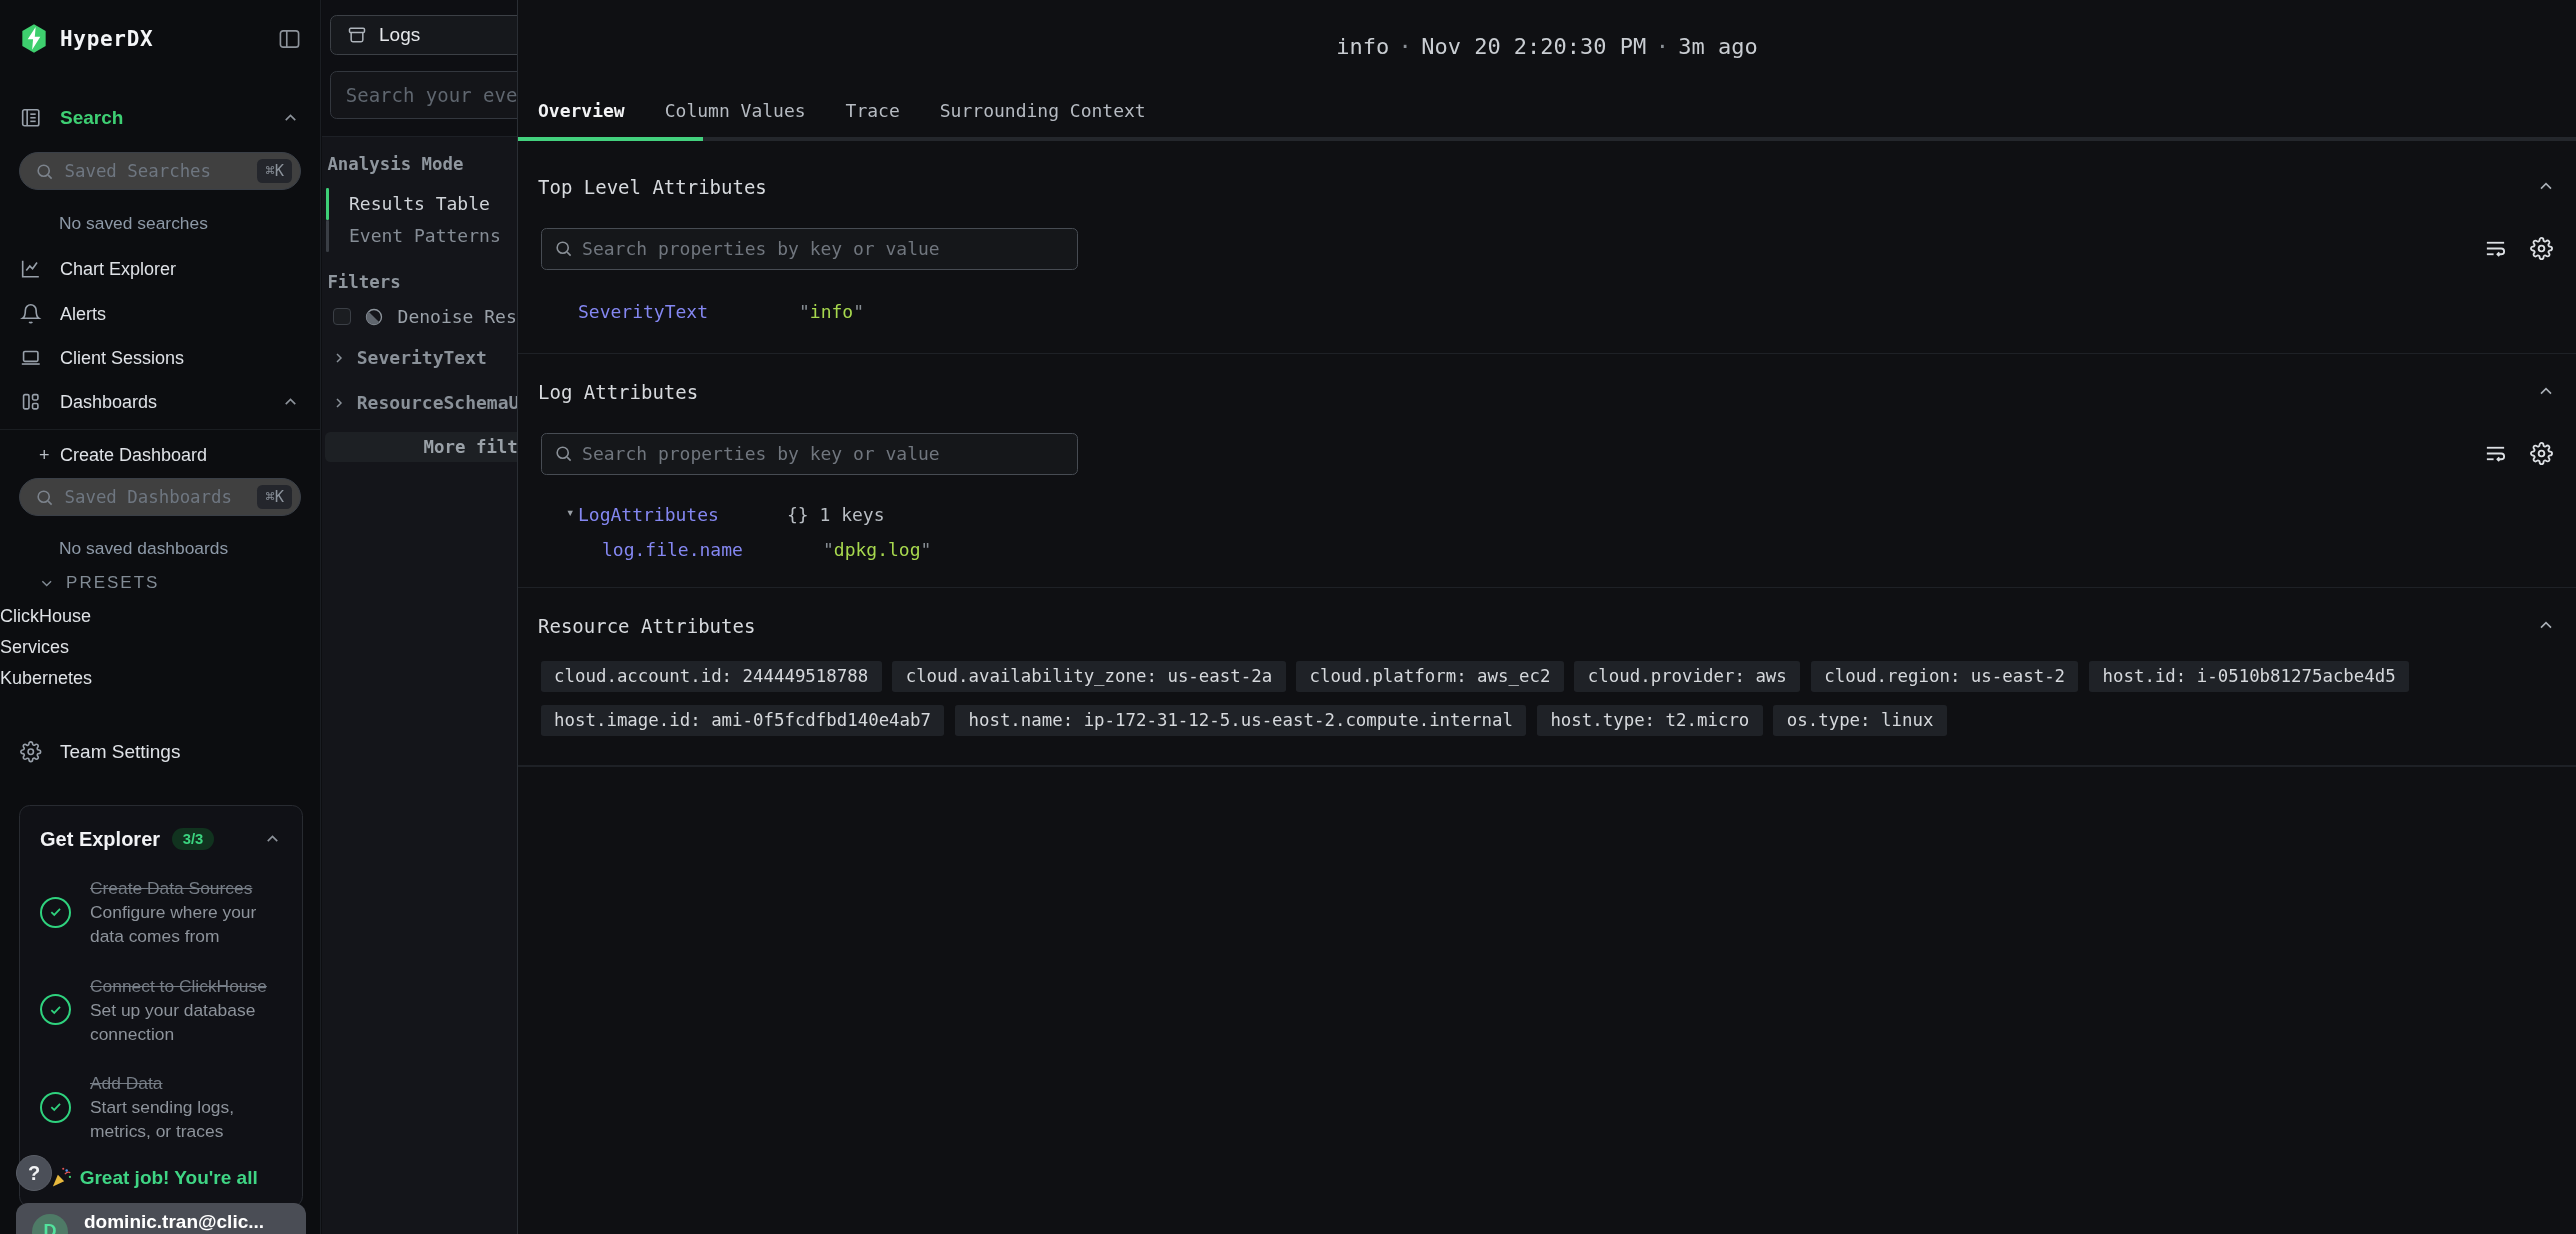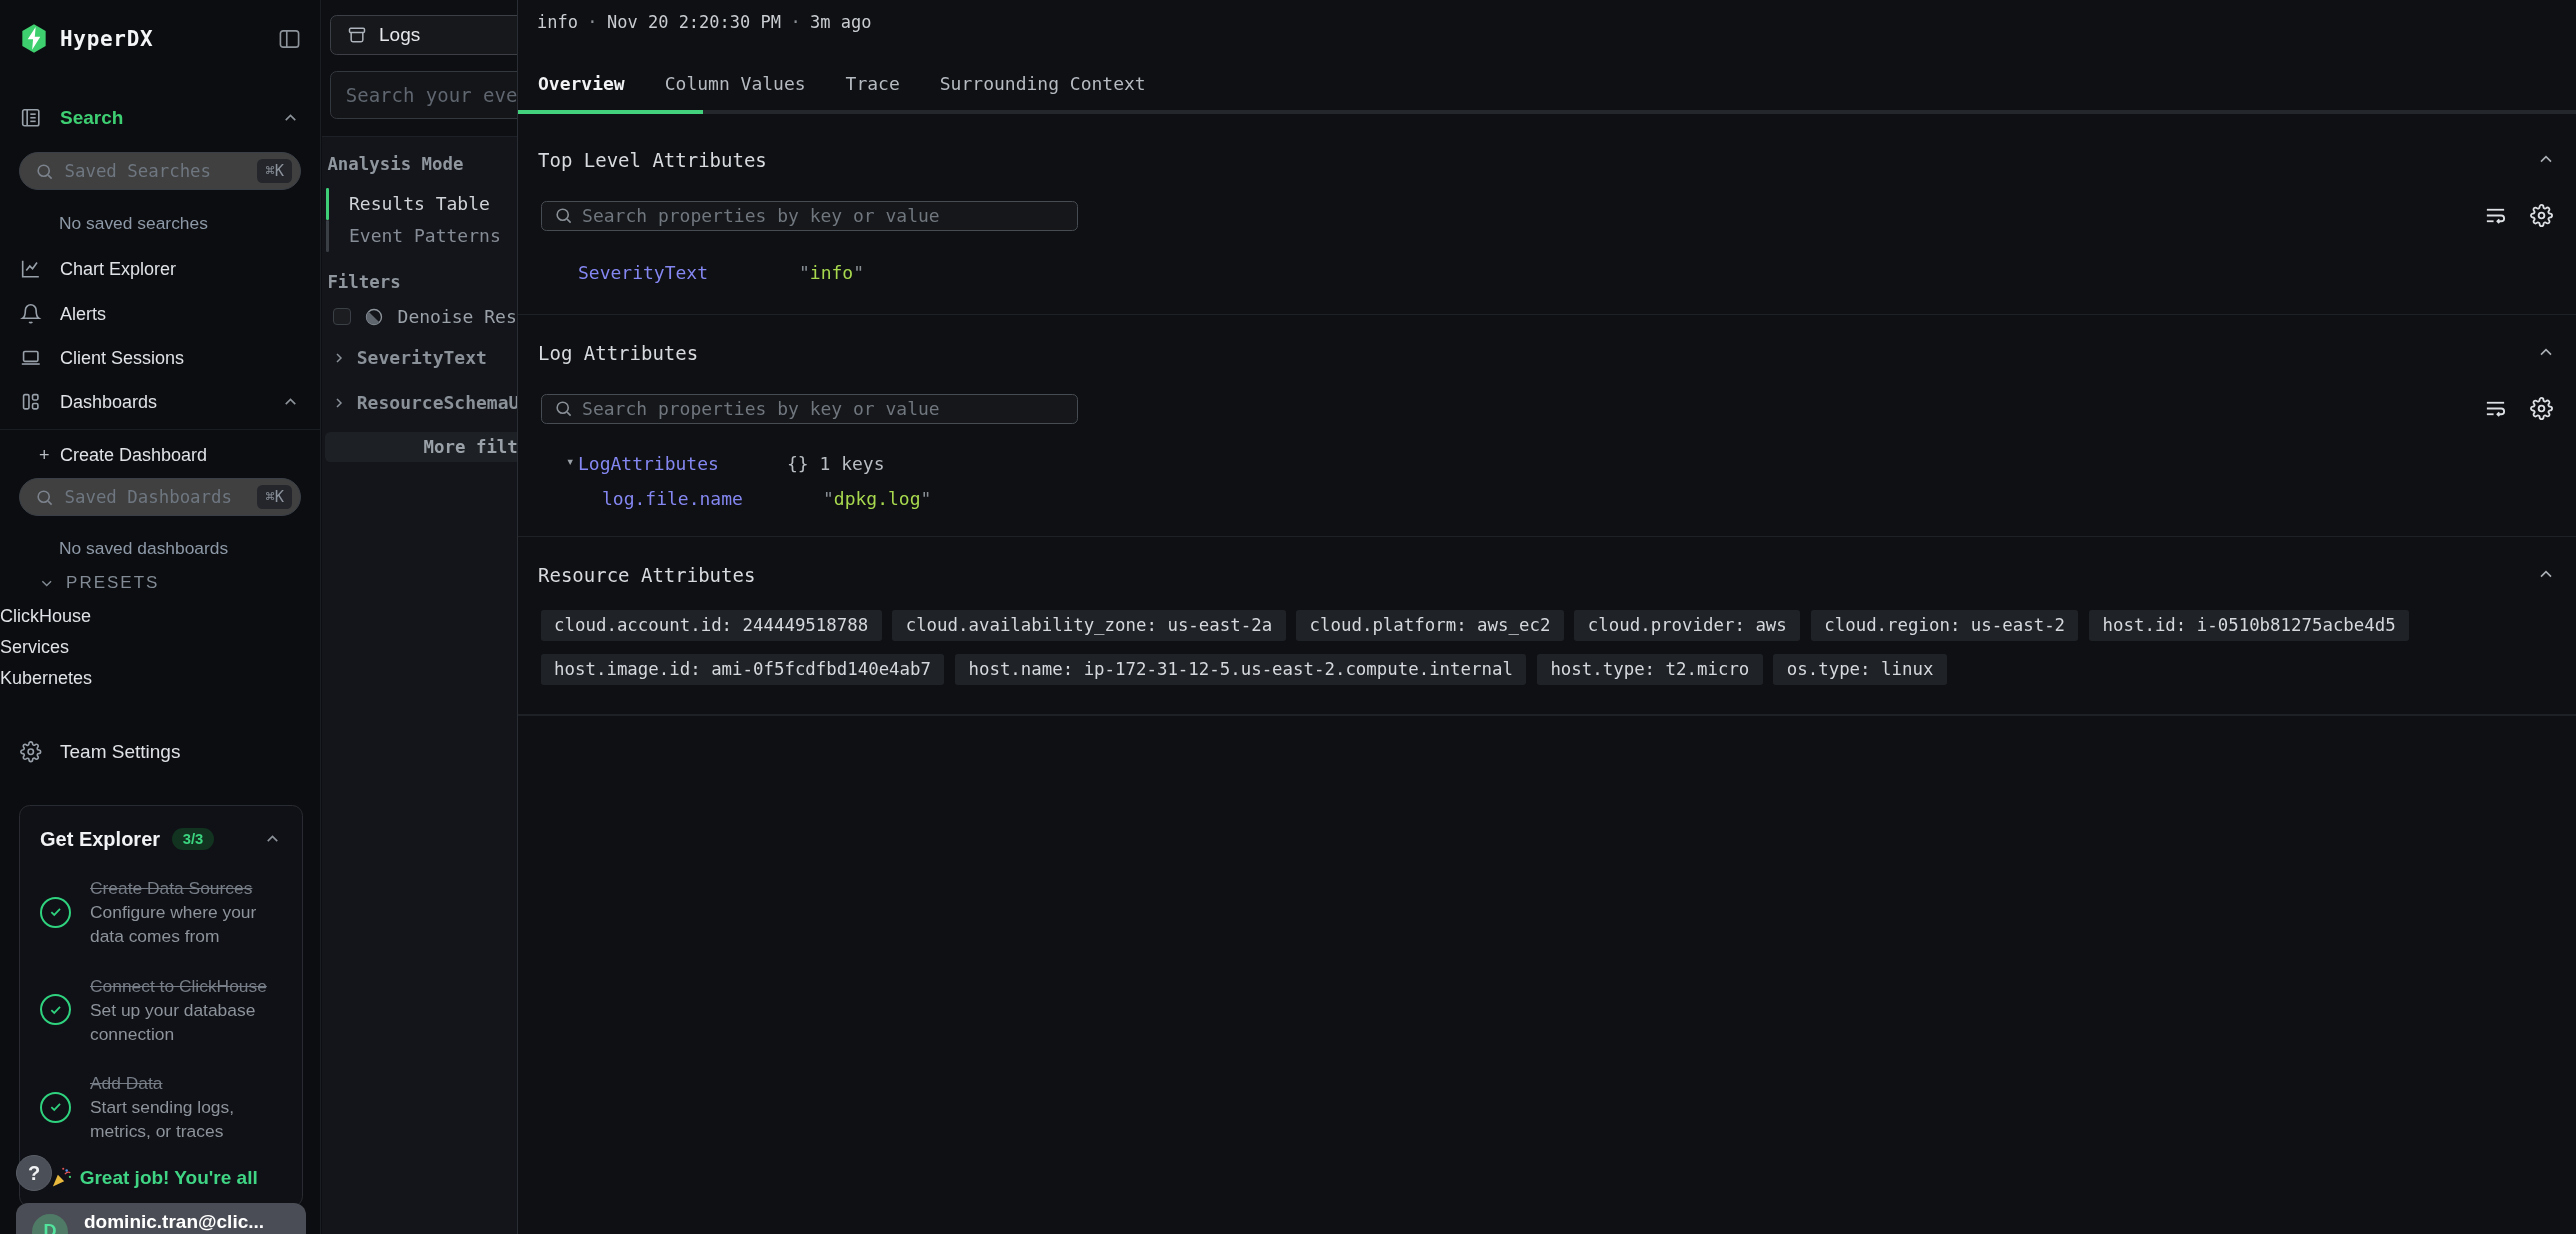--- a/index.html
+++ b/index.html
@@ -79,38 +79,38 @@
   .mode-item { font-size:18px; cursor:pointer; }
   .rail { width:3.4px; border-radius:1.3px; }
   .chk { width:17.4px; height:17.4px; border:1.3px solid #3b3f46; background:#1b1d21; border-radius:4px; cursor:pointer; }
   .fgroup { display:flex; align-items:center; gap:9.4px; color:#8a9199; font-weight:bold; font-size:18px; cursor:pointer; }
   .more-btn { background:#1d2024; border-radius:5.4px; height:29.5px; display:flex; align-items:center;
               justify-content:center; color:#9aa1a8; font-weight:bold; font-size:17.4px; cursor:pointer; }
 
   
   .drawer { position:absolute; top:0; left:517px; right:0; bottom:0; background:#0f1013;
             border-left:1.3px solid #2a2e34; overflow:hidden; font-family:"DejaVu Sans Mono","Liberation Mono",monospace; }
-  .dw-header { margin:12px 19px 0; font-size:17px; color:#c9cdd2; }
+  .dw-header { margin:34px 19px 0; font-size:22px; color:#c9cdd2;text-align:center; }
   .dw-header .sep { color:#8a9096; padding:0 9.4px; }
   .body-card { margin:16px 19px 0; background:#191b1f; border-radius:6.7px; padding:17.4px; }
   .body-label { color:#8f959c; font-size:17.4px; }
   .body-text { margin-top:16px; color:#eef0f2; font-size:19.5px; }
   .tabs { display:flex; margin-top:38px; padding-left:20px; }
   .tab { padding:0 20px; font-size:18px; color:#b6bbc2; height:27px; line-height:27px; cursor:pointer; }
   .tab:first-child { padding-left:0; }
   .tab.active { color:#f2f3f5; font-weight:bold; }
   .tab-divider { position:relative; margin-top:13.4px; height:4px; background:#24272c; }
   .tab-divider .tab-ink { position:absolute; left:0; top:0; height:4px; width:185px; background:#43d17e; }
   .section { padding:0 20px; }
   .sec-title-row { display:flex; align-items:center; margin-top:35px; }
   .sec-title { color:#d7dade; font-size:19px; }
   .sec-title-row .spacer { flex:1; }
   .sec-chev { color:#aab0b7; cursor:pointer; }
   .prop-row { display:flex; align-items:center; margin-top:29.5px; }
-  .prop-search { width:537px; height:30px; border:1.3px solid #474c53; background:#15171a; border-radius:5.4px;
+  .prop-search { width:537px; height:42px; border:1.3px solid #474c53; background:#15171a; border-radius:5.4px;
                  display:flex; align-items:center; padding:0 12px; margin-left:2.7px; }
   .prop-search svg { color:#8a9097; flex:none; }
   .prop-search input { flex:1; min-width:0; margin-left:9.4px; background:transparent; border:none; outline:none;
                        font-family:inherit; font-size:18px; color:#c8ccd1; }
   .prop-search input::placeholder { color:#70767e; }
   .prop-row .spacer { flex:1; }
   .row-icons { display:flex; align-items:center; gap:23px; color:#dde0e4; padding-right:2.7px; }
   .row-icons .icon-btn { color:#dde0e4; }
   .attr-row { margin-top:31px; padding-left:40px; font-size:18px; display:flex; }
   .attr-key { color:#8487f1; display:inline-block; width:221px; cursor:pointer; }

